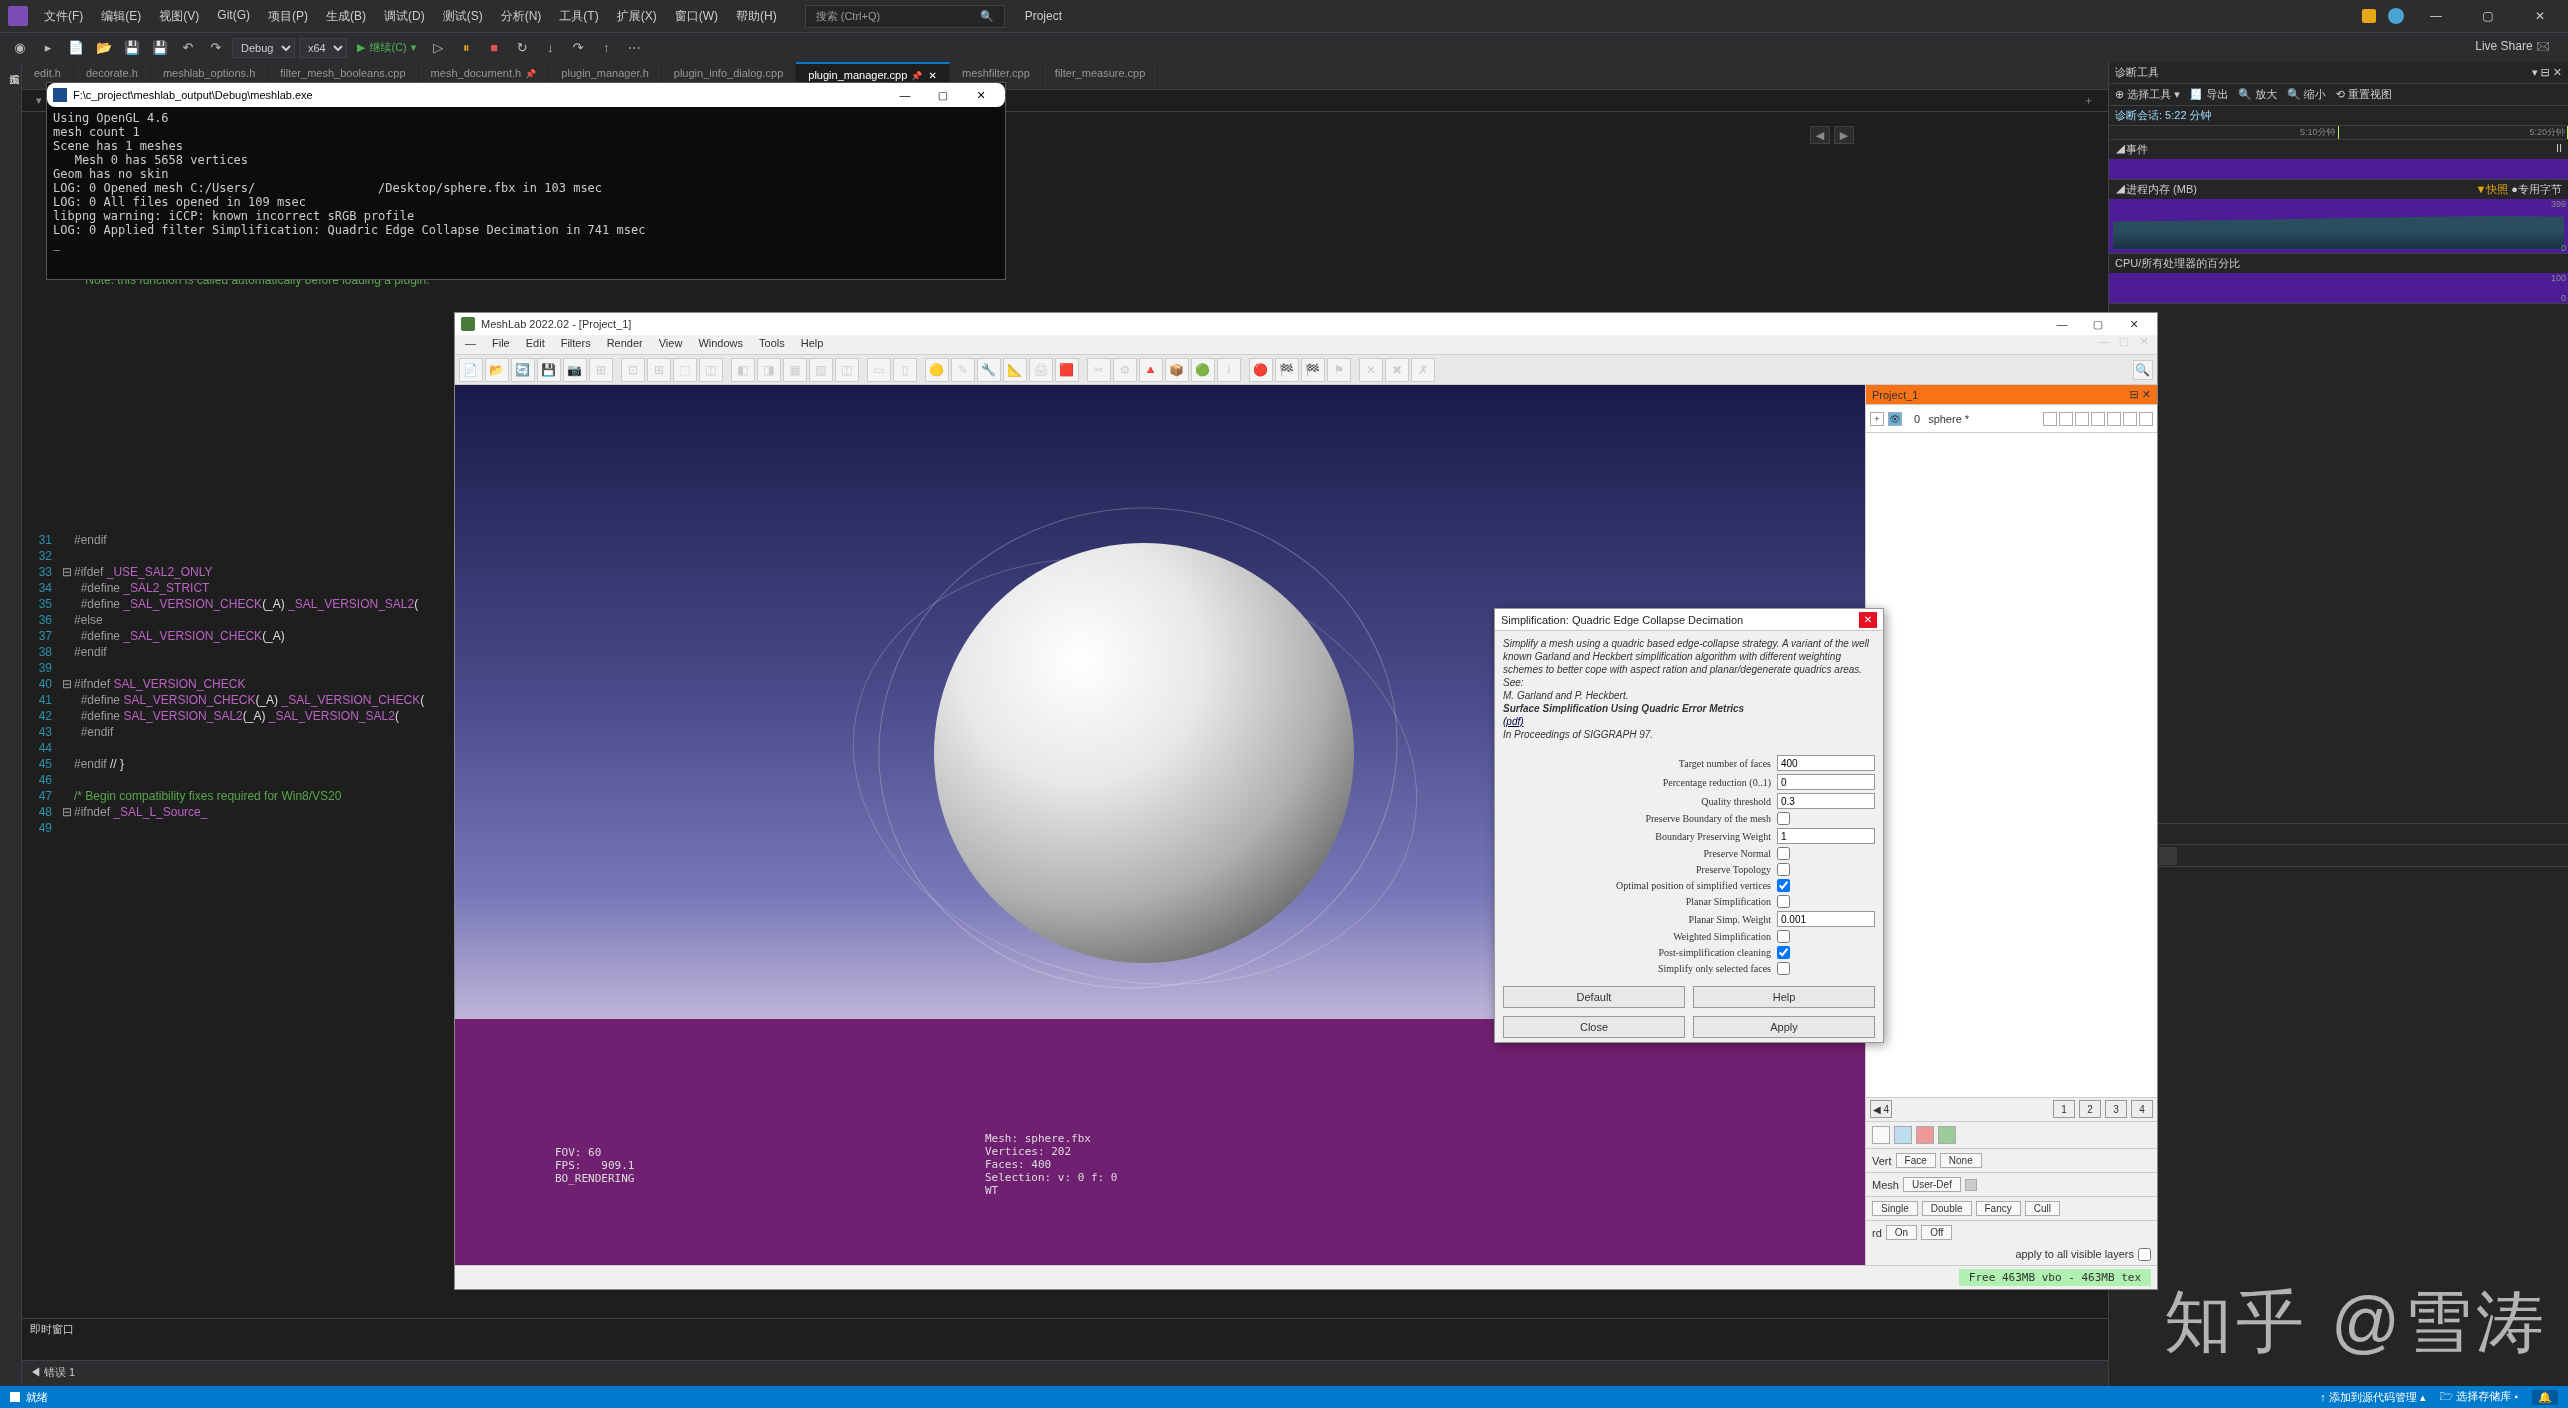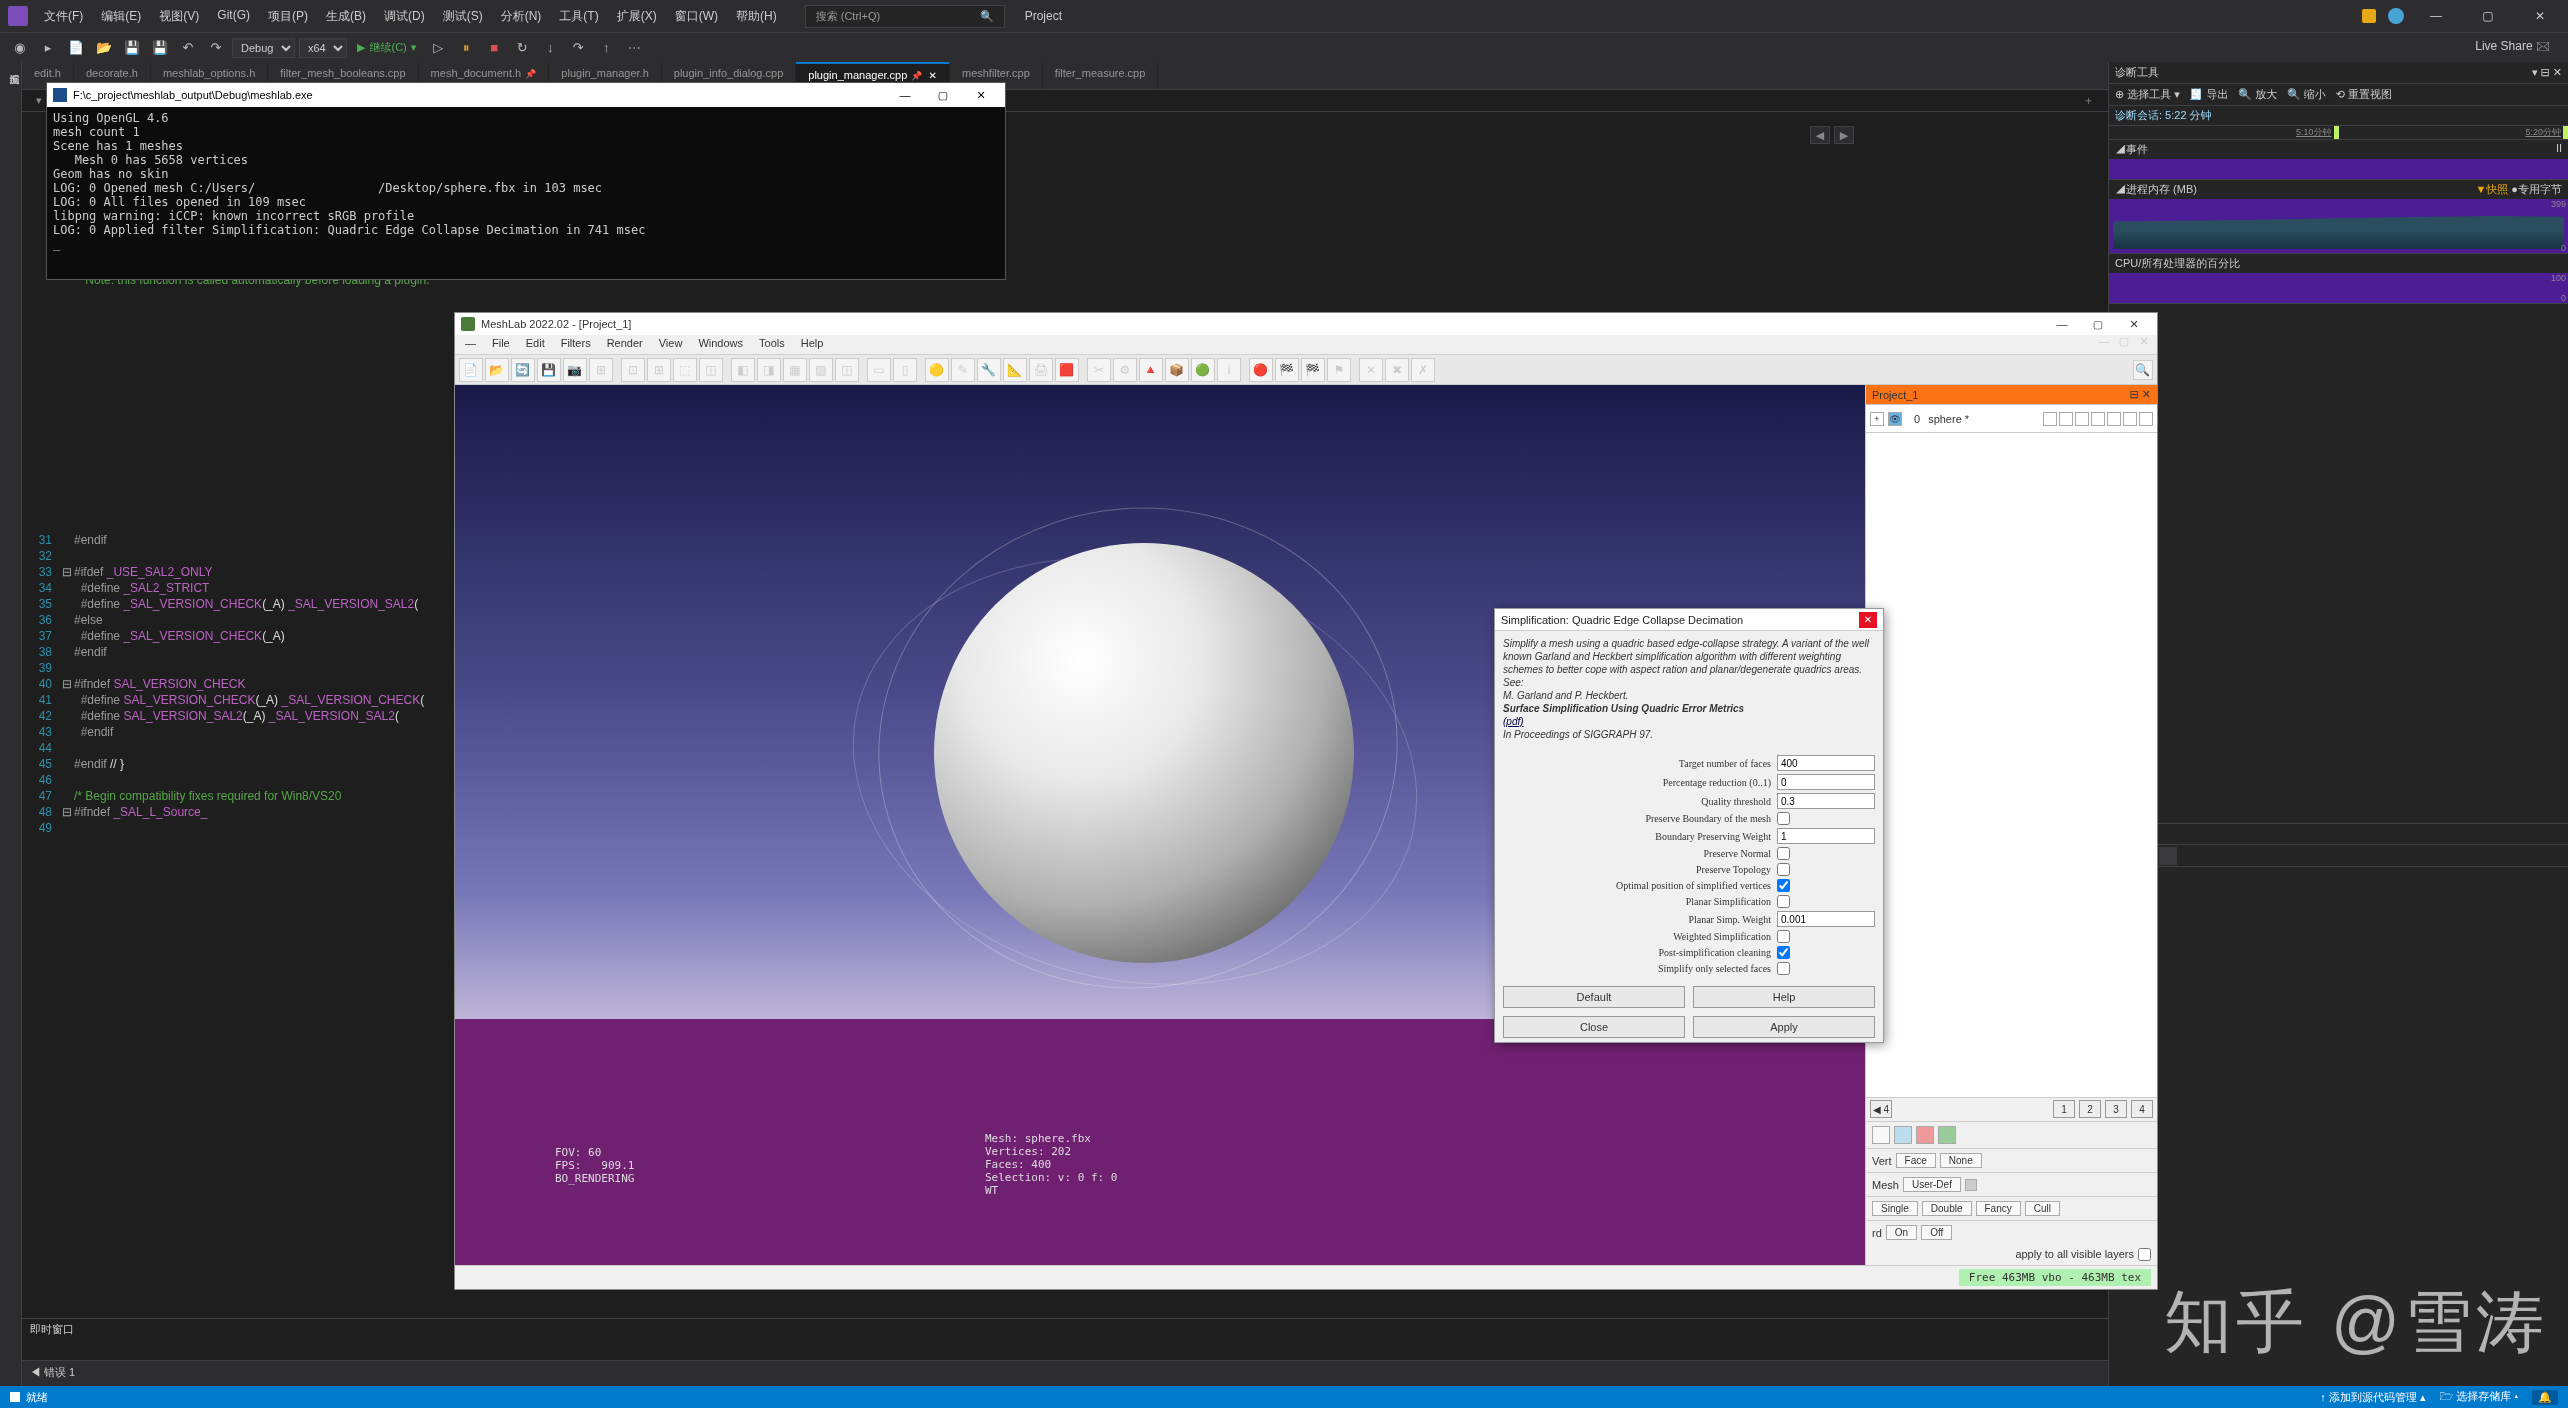--- a/index.html
+++ b/index.html
@@ -60,34 +60,34 @@
 .vs-footer .box{width:10px;height:10px;background:#fff;margin-right:6px;border:1px solid #fff3;}
 .vs-footer .right{margin-left:auto;display:flex;gap:14px;align-items:center;}
 .vs-footer .badge{background:#005a9e;padding:1px 6px;border-radius:2px;}
 
 
 .diag-header { height:22px; display:flex; align-items:center; padding:0 6px; border-bottom:1px solid #3f3f46; font-size:11px; justify-content:space-between;}
 .diag-toolbar { height:22px; display:flex; align-items:center; padding:0 6px; gap:10px; border-bottom:1px solid #3f3f46; font-size:11px;}
 .diag-toolbar .ti{display:flex;align-items:center;gap:3px;}
 .diag-session{padding:2px 6px;font-size:11px;color:#9cdcfe;border-bottom:1px solid #3f3f46;}
 .diag-ruler{height:14px;border-bottom:1px solid #3f3f46;display:flex;font-size:9px;color:#888;}
-.diag-ruler div{flex:1;text-align:right;padding-right:2px;border-right:5px solid #bef264;text-decoration:underline;}
+.diag-ruler div{flex:1;text-align:right;padding-right:2px;border-right:1px solid #bef264;}
 .diag-section{border-bottom:1px solid #3f3f46;}
 .diag-section .sh{display:flex;justify-content:space-between;padding:2px 6px;font-size:11px;background:#252526;}
 .diag-section .sg{height:54px;background:#4c1d95;position:relative;}
 .mem-graph{position:absolute;inset:4px;background:linear-gradient(180deg,#2a4d5f 60%,#163242);clip-path:polygon(0 40%,20% 38%,40% 35%,70% 30%,85% 28%,100% 30%,100% 100%,0 100%);}
 .diag-section .axis{position:absolute;right:2px;font-size:9px;color:#888;}
 .props-header{height:22px;display:flex;align-items:center;padding:0 6px;border-bottom:1px solid #3f3f46;border-top:1px solid #3f3f46;font-size:11px;}
 .props-toolbar{height:22px;display:flex;align-items:center;padding:0 6px;gap:4px;border-bottom:1px solid #3f3f46;}
 .props-toolbar .ic{width:18px;height:18px;background:#3a3a3d;}
 .props-body{flex:1;background:#252526;}
 
 
 .console-window { position: absolute; top: 82px; left: 46px; width: 960px; height: 198px; background: #0c0c0c; border: 1px solid #555; }
-.console-window .cw-title { height: 24px; background: #fff; color: #000; display: flex; align-items: center; padding: 0 6px; font-size: 11px; }
+.console-window .cw-title { height: 24px; background: #fff; color: #000; display: flex; align-items: center; padding: 0 6px; font-size: 11px; border-radius: 8px; }
 .console-window .cw-title .cw-icon{width:14px;height:14px;background:#1a4d8a;margin-right:6px;}
 .console-window .cw-title .cw-btns{margin-left:auto;display:flex;gap:2px;}
 .console-window .cw-title .cw-btn{width:36px;text-align:center;}
 .console-window .cw-body { font-family: Consolas, monospace; font-size: 12px; padding: 4px 6px; color:#cccccc; background:#0c0c0c; height:calc(100% - 24px); white-space:pre;}
 
 
 .meshlab { position: absolute; top: 312px; left: 454px; width: 1704px; height: 978px; background: #f0f0f0; border: 1px solid #888; display:flex; flex-direction:column;}
 .meshlab .ml-title { height: 22px; background:#fff; display:flex; align-items:center; padding:0 6px; font-size:11px; color:#333;}
 .meshlab .ml-title .ml-icon{width:14px;height:14px;margin-right:6px;background:#4a7a3a;border-radius:2px;}
 .meshlab .ml-title .ml-btns{margin-left:auto;display:flex;gap:2px;}

